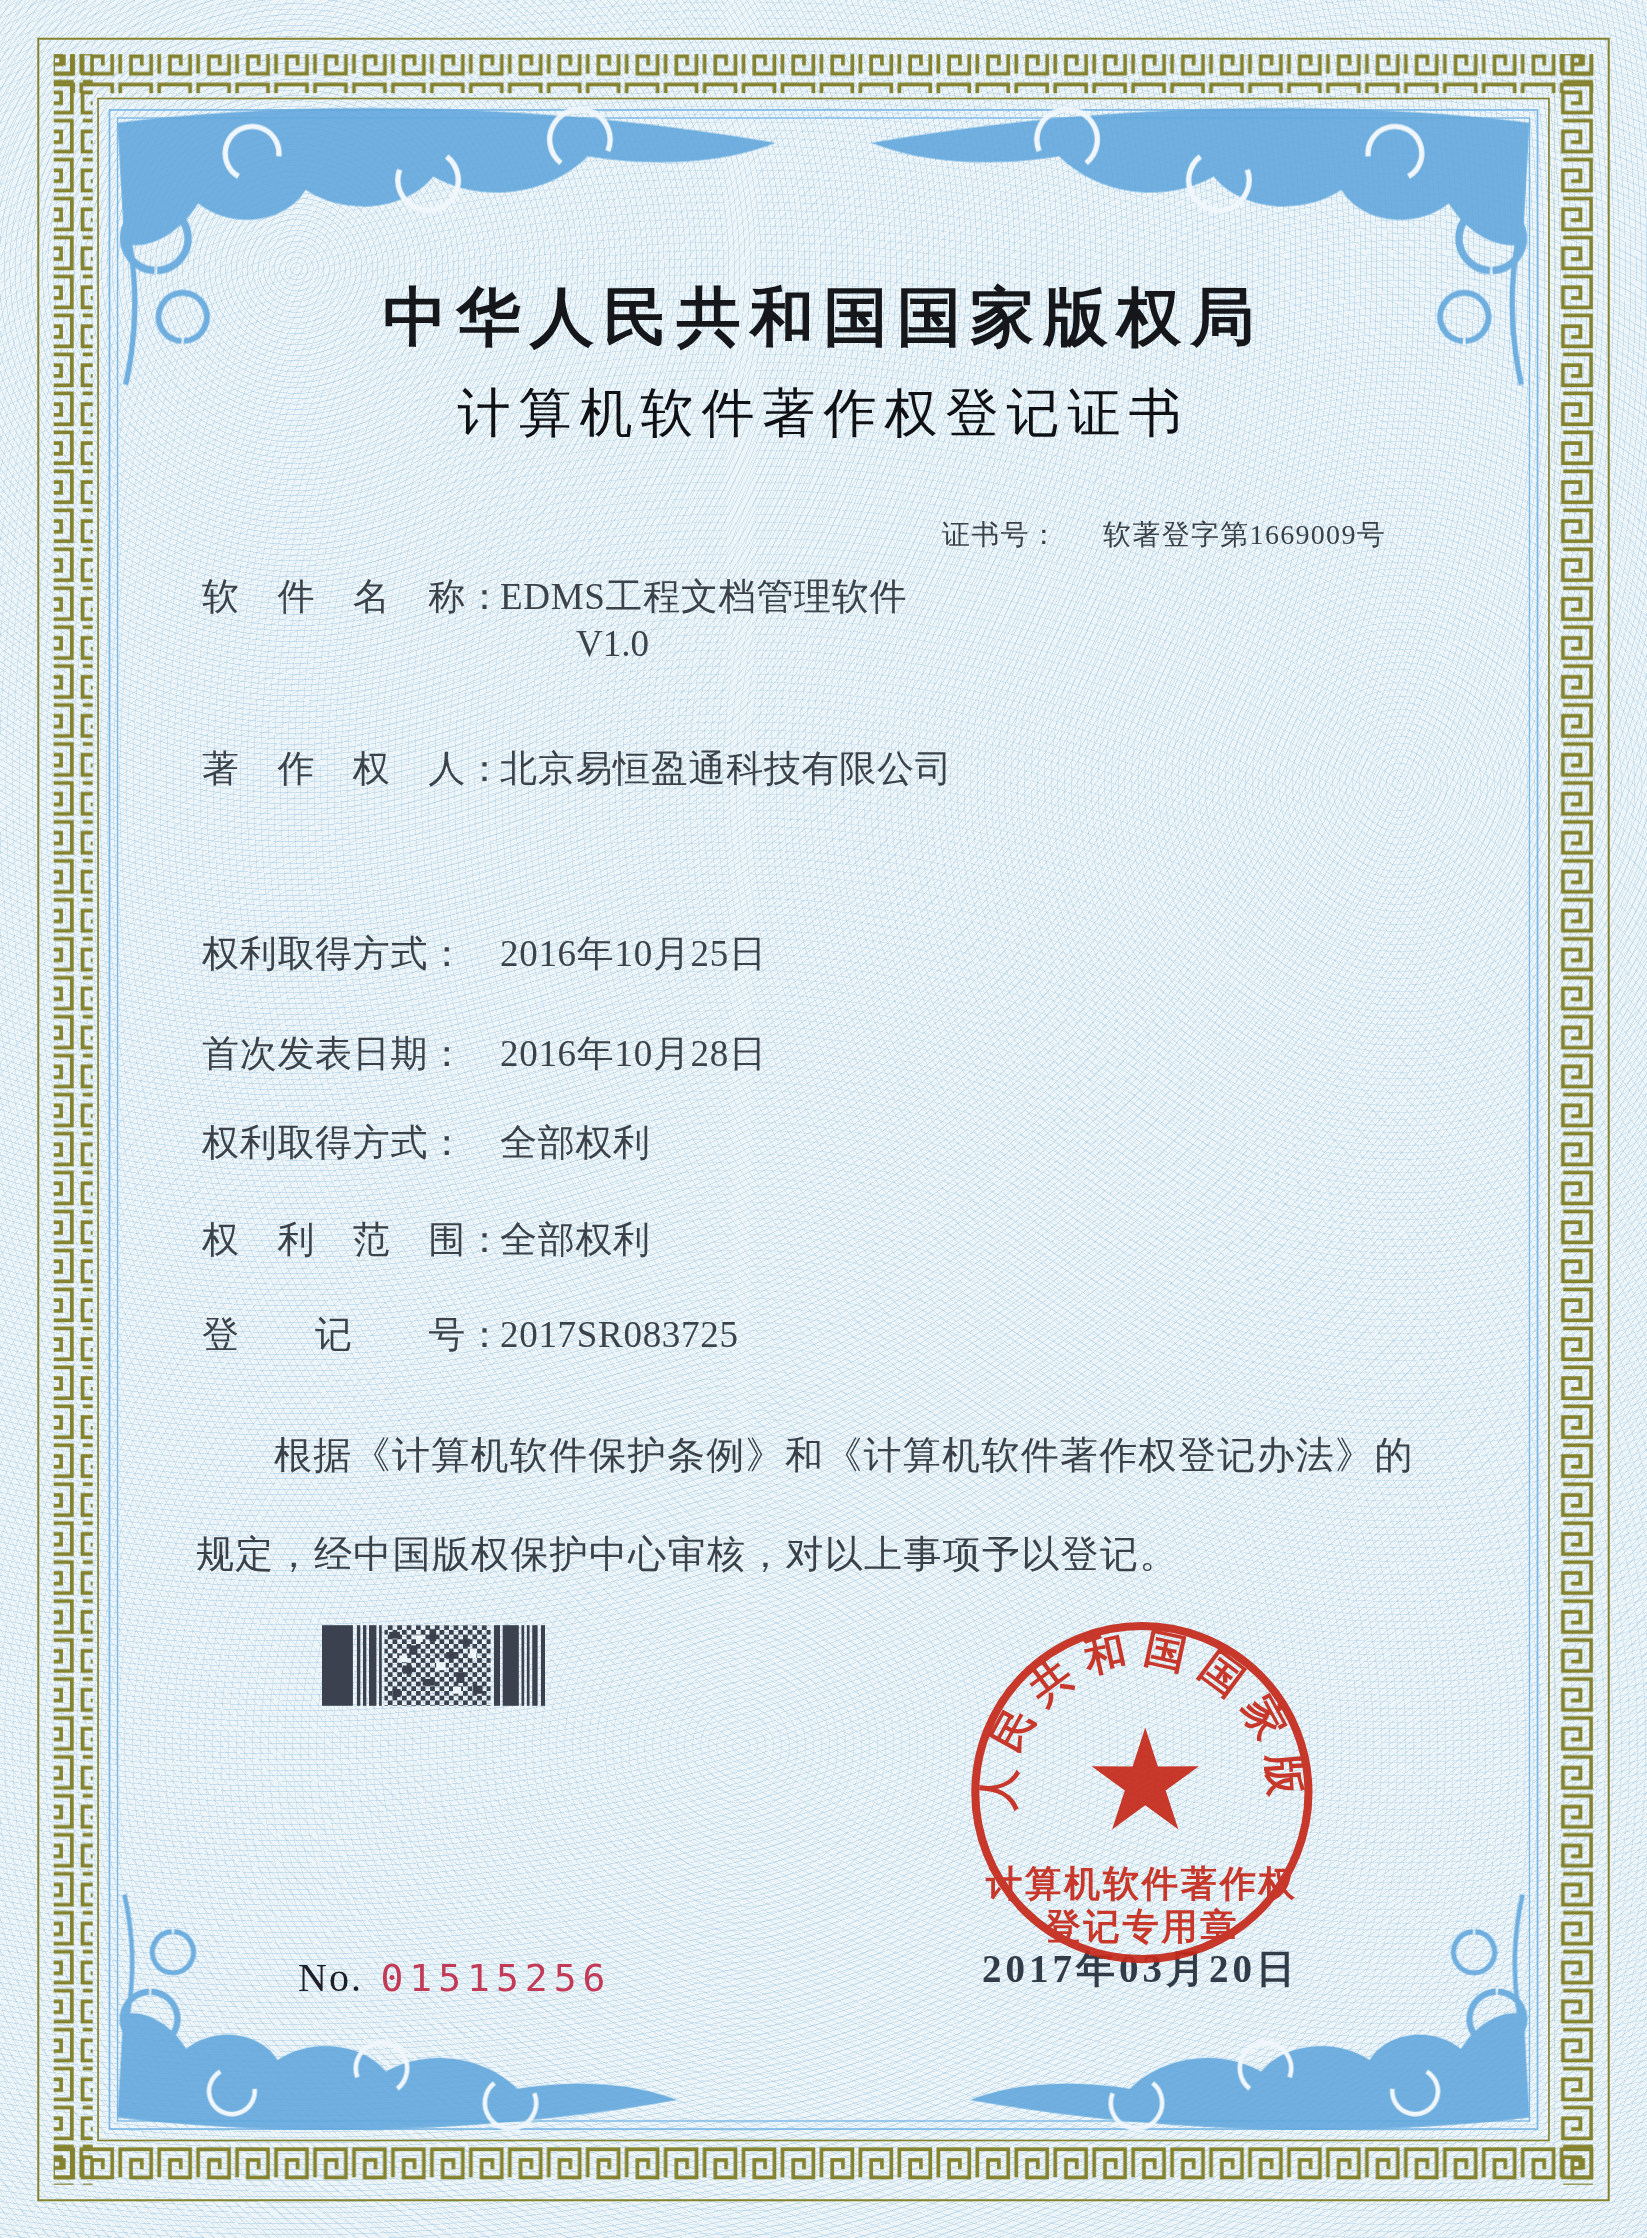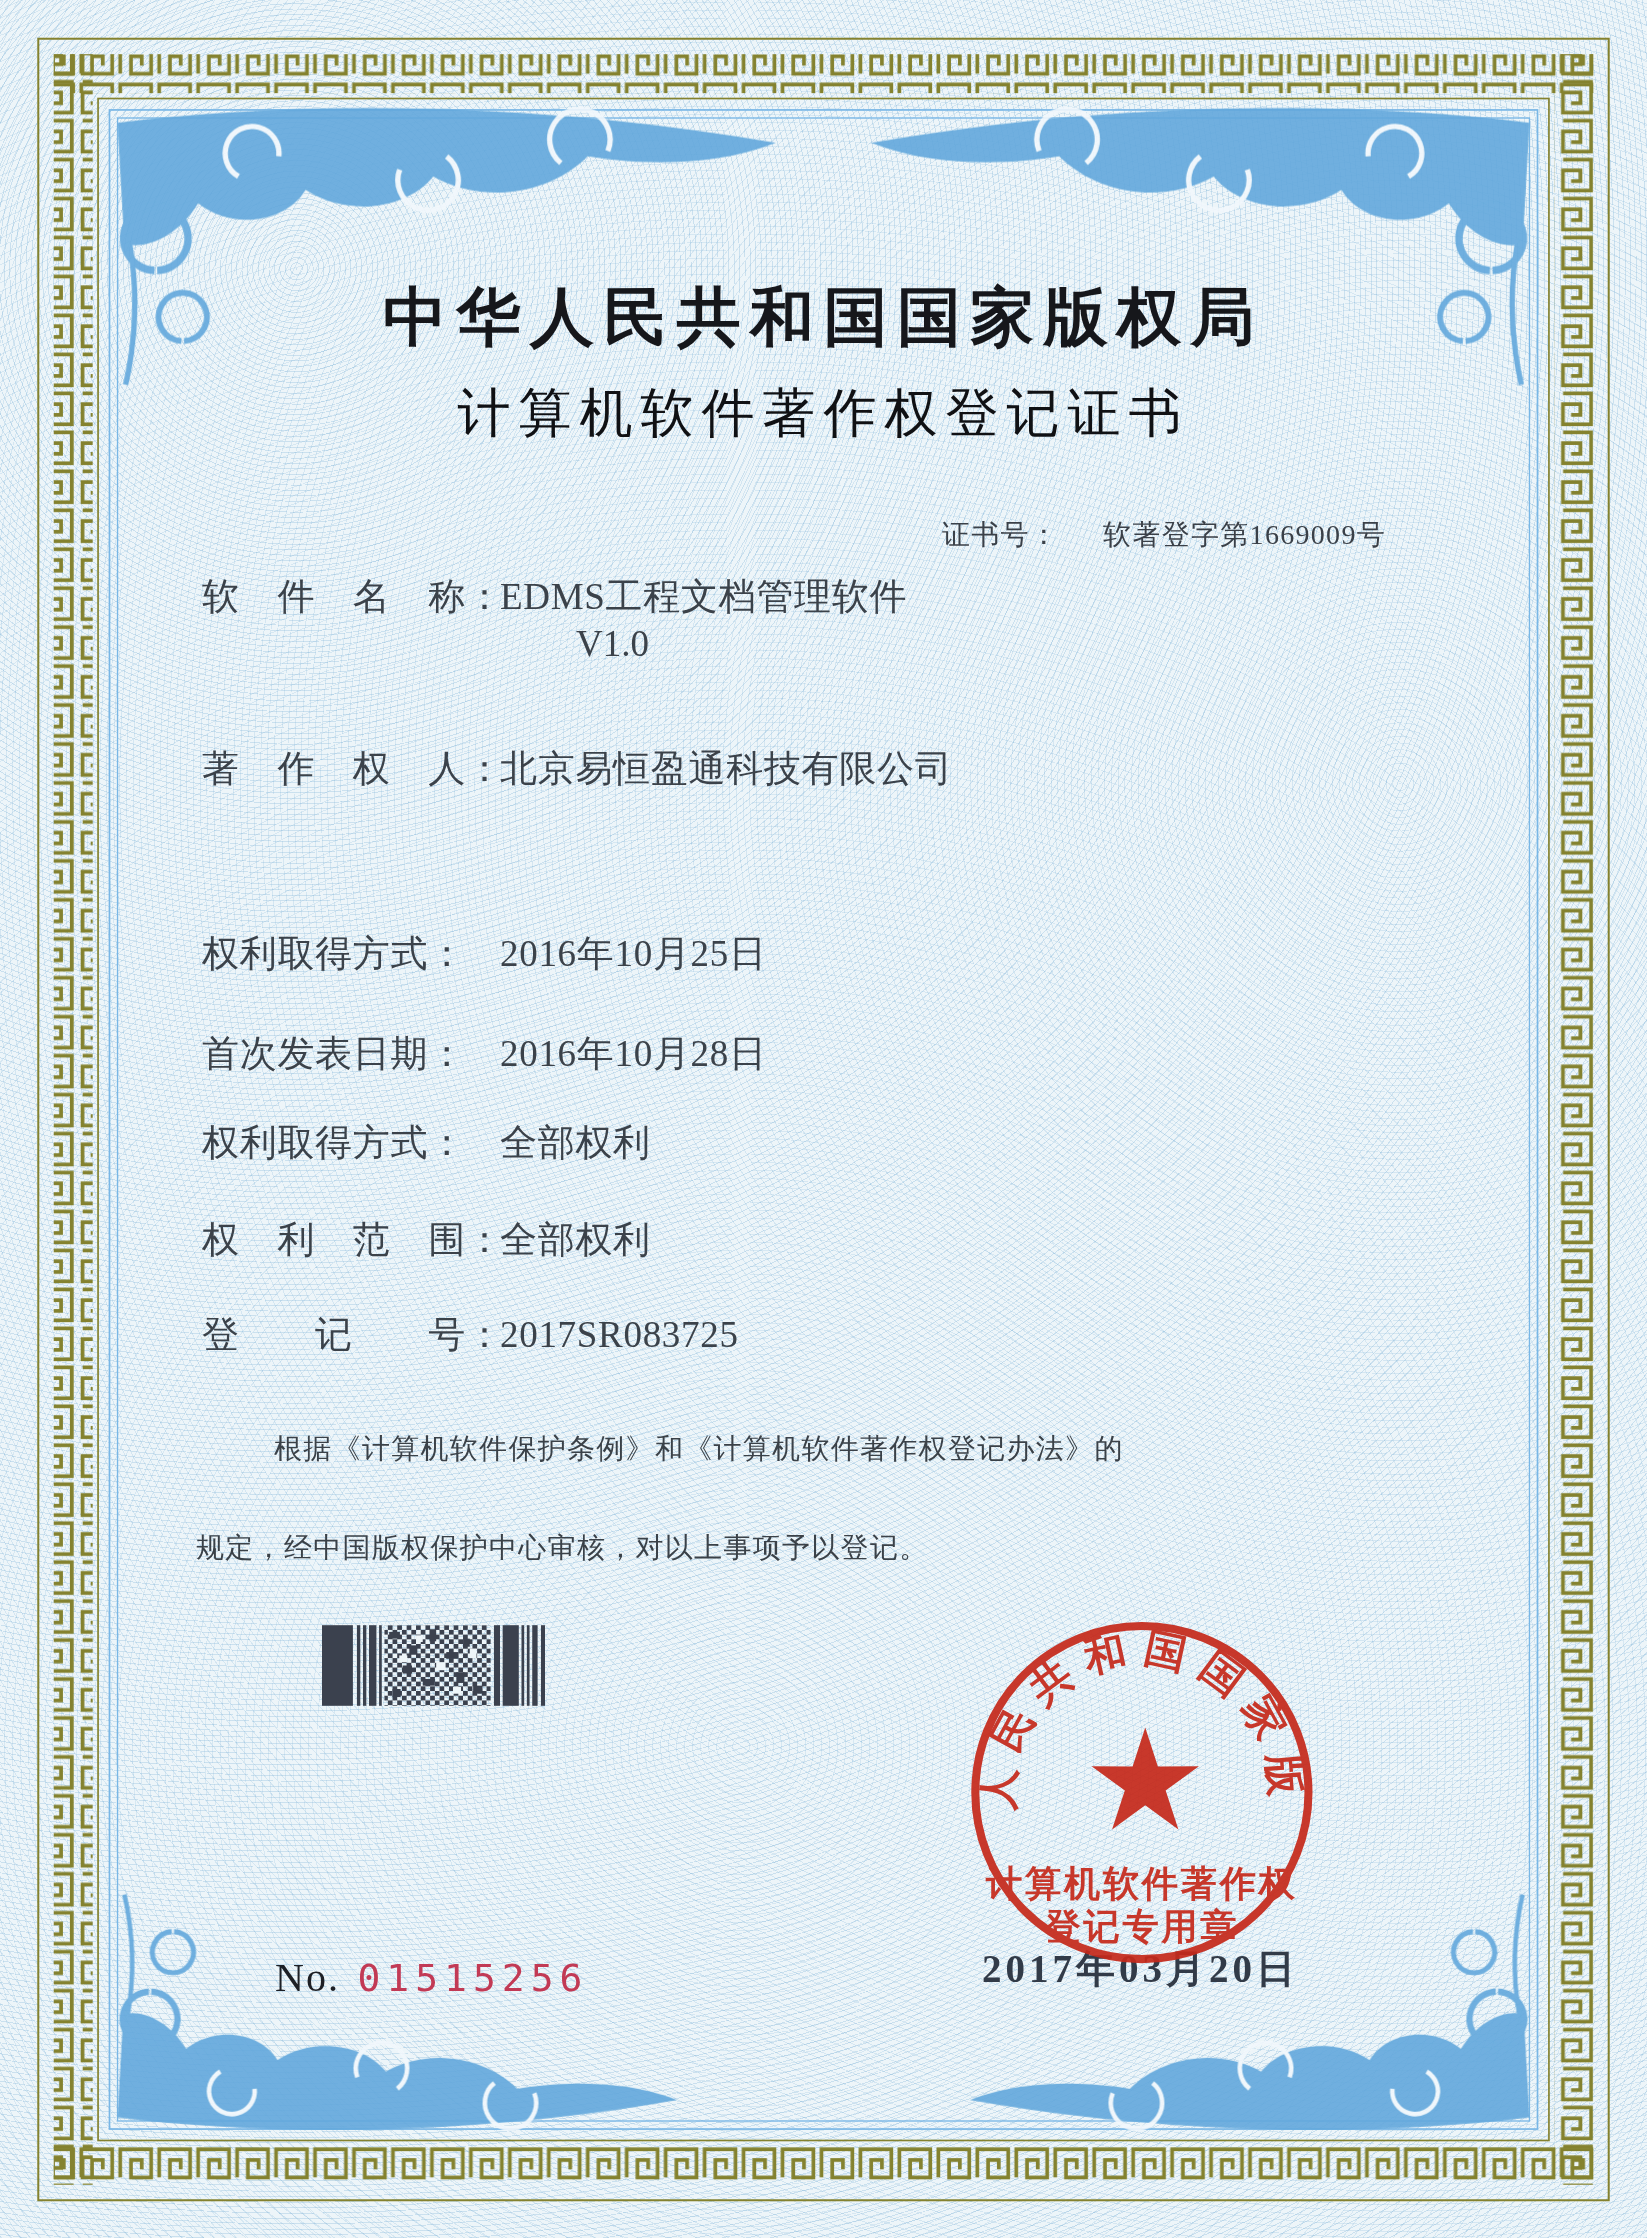--- a/index.html
+++ b/index.html
@@ -31,23 +31,23 @@
   }
   .certno{
     right:261px;top:516px;font-size:28px;color:#3a4048;letter-spacing:1.3px;z-index:3;
   }
   .certno .val{margin-left:44px;}
 
   .row{position:absolute;left:202px;white-space:nowrap;font-size:37px;color:#3b424a;z-index:3;letter-spacing:0.7px;}
   .row .lbl{display:inline-block;width:298px;}
   .v2{position:absolute;left:576px;font-size:37px;color:#3b424a;z-index:3;}
 
-  .stmt{position:absolute;font-size:28px;letter-spacing:1.3px;color:#3a4148;z-index:3;white-space:nowrap;text-align:right;}
-
-  .serial{position:absolute;left:275px;top:1954px;font-size:40px;z-index:4;white-space:nowrap;}
+  .stmt{position:absolute;font-size:38px;letter-spacing:1.3px;color:#3a4148;z-index:3;white-space:nowrap;text-align:right;}
+
+  .serial{position:absolute;left:298px;top:1954px;font-size:40px;z-index:4;white-space:nowrap;}
   .serial .no{color:#1d2026;letter-spacing:2px;}
   .serial .num{
     color:#c23a55;font-family:"DejaVu Sans Mono","Liberation Mono",monospace;
     font-size:38px;letter-spacing:6px;margin-left:17.5px;
   }
   .issue-date{
     position:absolute;left:982px;top:1942px;font-size:39px;font-weight:700;
     letter-spacing:4px;color:#323b48;z-index:3;white-space:nowrap;
   }
 

